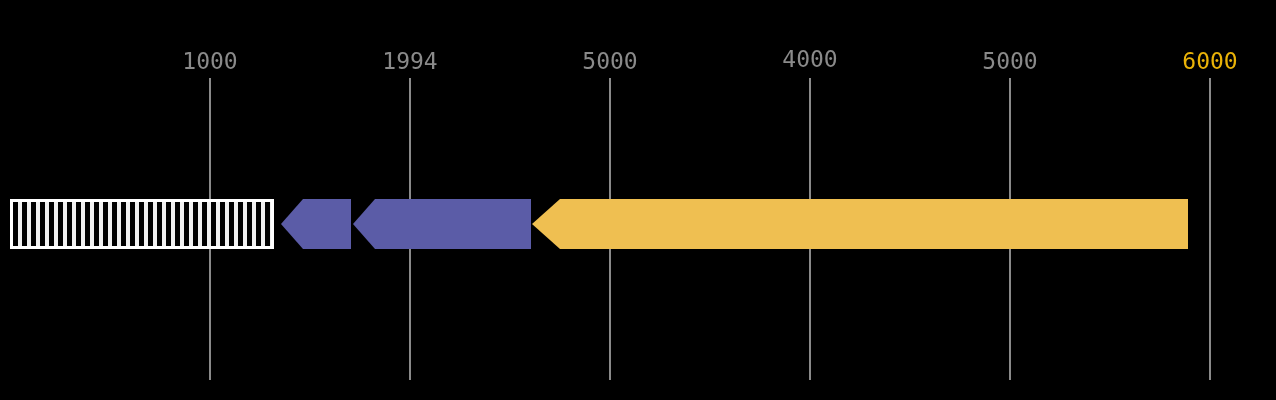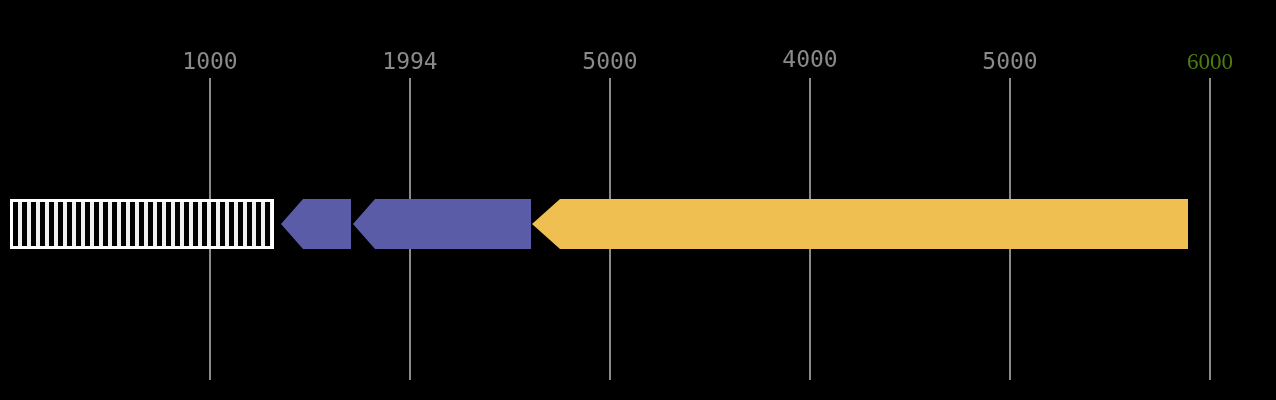--- a/index.html
+++ b/index.html
@@ -66,21 +66,21 @@
       <div class="gridline" style="left: 809px; top: 78px; height: 302px; background: rgb(138, 138, 138);"></div>
       <div class="gridline" style="left: 1009px; top: 78px; height: 302px; background: rgb(138, 138, 138);"></div>
       <div class="gridline" style="left: 1209px; top: 78px; height: 302px; background: rgb(138, 138, 138);"></div>
     </div>
   <div id="labels-layer">
       <div class="tick-label" style="left: 210px; top: 50px; color: rgb(138, 138, 138);">1000</div>
       <div class="tick-label" style="left: 410px; top: 50px; color: rgb(138, 138, 138);">1994</div>
       <div class="tick-label" style="left: 610px; top: 50px; color: rgb(138, 138, 138);">5000</div>
       <div class="tick-label" style="left: 810px; top: 48px; color: rgb(138, 138, 138);">4000</div>
       <div class="tick-label" style="left: 1010px; top: 50px; color: rgb(138, 138, 138); text-align: right;">5000</div>
-      <div class="tick-label" style="left: 1210px; top: 50px; color: #4d7c0f; font-family: Liberation Serif, serif;">6000</div>
+      <div class="tick-label" style="left: 1210px; top: 50px; color: #eab308;">6000</div>
     </div>
 
   <div id="track">
       <div class="hatch-box" style="left: 10px; top: 199px; width: 264px; height: 50px;"></div>
       <div class="feature" style="left: 281px; top: 199px; width: 70px; height: 50px;">
         <svg width="70" height="50" viewBox="0 0 70 50">
           <polygon points="0,25 22,0 70,0 70,50 22,50" fill="#5b5ca7"></polygon>
         </svg>
       </div>
       <div class="feature" style="left: 353px; top: 199px; width: 178px; height: 50px;">

